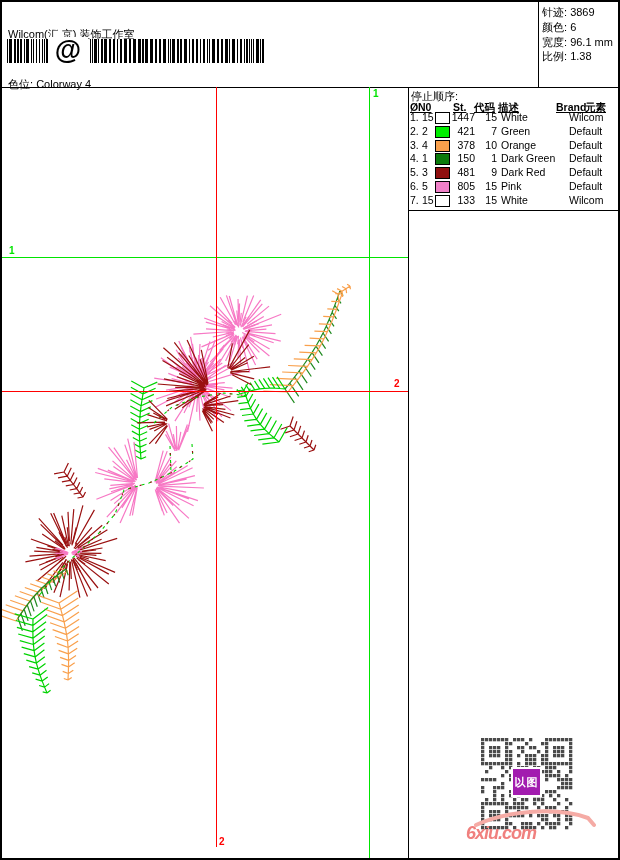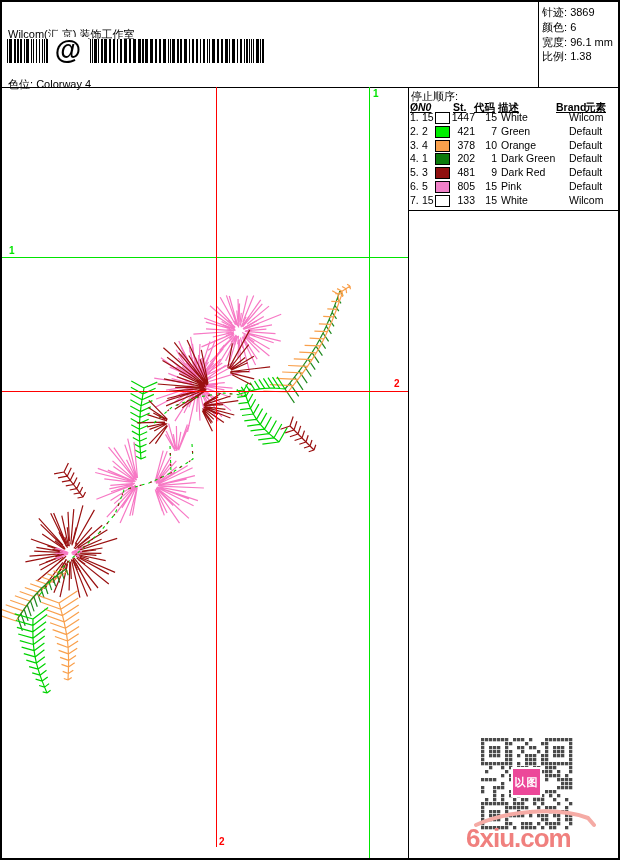--- a/index.html
+++ b/index.html
@@ -25,21 +25,21 @@
   .c-sw{left:26px;top:1px!important;width:13px;height:10px;border:1px solid #000;}
   .c-st{left:40px;width:26px;text-align:right;}
   .c-cd{left:68px;width:20px;text-align:right;}
   .c-de{left:92px;} .c-br{left:148px;margin-left:12px;}
   .rlab{position:absolute;font-size:10px;font-weight:bold;z-index:4;line-height:10px;}
   #design{position:absolute;left:0;top:85px;z-index:1;}
   #qr{position:absolute;left:479px;top:736px;width:92px;height:92px;z-index:1;}
   .qrlogo{position:absolute;left:30px;top:29px;width:31px;height:30px;border:2px solid #fff;box-sizing:border-box;
           display:flex;align-items:center;justify-content:center;font-size:11px;font-weight:bold;color:#fff;
           letter-spacing:1px;z-index:2;}
-  .wm{position:absolute;left:464px;top:821px;font-size:26px;font-weight:bold;
+  .wm{position:absolute;left:464px;top:821px;font-size:18px;font-weight:bold;font-style:italic;
       letter-spacing:-1px;z-index:3;white-space:nowrap;text-align:center;}
   .swoosh{position:absolute;left:468px;top:803px;z-index:3;}
 </style>
 </head>
 <body>
 
 <div class="page">
 
   <div class="abs subtitle">Wilcom(汇 京) 装饰工作室</div>
   <div class="abs bc" id="barcode"><i style="width: 1px; margin-right: 1px;"></i><i style="width: 3px; margin-right: 2px;"></i><i style="width: 2px; margin-right: 1px;"></i><i style="width: 2px; margin-right: 1px;"></i><i style="width: 2px; margin-right: 2px;"></i><i style="width: 1px; margin-right: 1px;"></i><i style="width: 3px; margin-right: 2px;"></i><i style="width: 1px; margin-right: 1px;"></i><i style="width: 1px; margin-right: 2px;"></i><i style="width: 1px; margin-right: 2px;"></i><i style="width: 1px; margin-right: 2px;"></i><i style="width: 1px; margin-right: 1px;"></i><i style="width: 1px; margin-right: 1px;"></i><i style="width: 2px; margin-right: 2px;"></i><i style="width: 1px; margin-right: 2px;"></i><i style="width: 2px; margin-right: 2px;"></i><i style="width: 3px; margin-right: 2px;"></i><i style="width: 2px; margin-right: 2px;"></i><i style="width: 3px; margin-right: 1px;"></i><i style="width: 1px; margin-right: 1px;"></i><i style="width: 2px; margin-right: 1px;"></i><i style="width: 1px; margin-right: 2px;"></i><i style="width: 2px; margin-right: 1px;"></i><i style="width: 2px; margin-right: 2px;"></i><i style="width: 3px; margin-right: 2px;"></i><i style="width: 1px; margin-right: 1px;"></i><i style="width: 1px; margin-right: 1px;"></i><i style="width: 3px; margin-right: 1px;"></i><i style="width: 1px; margin-right: 2px;"></i><i style="width: 2px; margin-right: 1px;"></i><i style="width: 3px; margin-right: 2px;"></i><i style="width: 2px; margin-right: 2px;"></i><i style="width: 2px; margin-right: 2px;"></i><i style="width: 1px; margin-right: 2px;"></i><i style="width: 2px; margin-right: 2px;"></i><i style="width: 3px; margin-right: 2px;"></i><i style="width: 2px; margin-right: 2px;"></i><i style="width: 3px; margin-right: 2px;"></i><i style="width: 3px; margin-right: 1px;"></i><i style="width: 2px; margin-right: 1px;"></i><i style="width: 3px; margin-right: 2px;"></i><i style="width: 3px; margin-right: 2px;"></i><i style="width: 2px; margin-right: 2px;"></i><i style="width: 2px; margin-right: 2px;"></i><i style="width: 3px; margin-right: 2px;"></i><i style="width: 1px; margin-right: 1px;"></i><i style="width: 1px; margin-right: 1px;"></i><i style="width: 3px; margin-right: 2px;"></i><i style="width: 2px; margin-right: 1px;"></i><i style="width: 2px; margin-right: 2px;"></i><i style="width: 3px; margin-right: 2px;"></i><i style="width: 1px; margin-right: 2px;"></i><i style="width: 2px; margin-right: 2px;"></i><i style="width: 2px; margin-right: 2px;"></i><i style="width: 1px; margin-right: 2px;"></i><i style="width: 2px; margin-right: 2px;"></i><i style="width: 1px; margin-right: 1px;"></i><i style="width: 1px; margin-right: 2px;"></i><i style="width: 3px; margin-right: 2px;"></i><i style="width: 2px; margin-right: 2px;"></i><i style="width: 2px; margin-right: 2px;"></i><i style="width: 3px; margin-right: 1px;"></i><i style="width: 1px; margin-right: 2px;"></i><i style="width: 3px; margin-right: 2px;"></i><i style="width: 1px; margin-right: 2px;"></i><i style="width: 2px; margin-right: 2px;"></i><i style="width: 1px; margin-right: 1px;"></i><i style="width: 2px; margin-right: 1px;"></i><i style="width: 1px; margin-right: 1px;"></i><i style="width: 1px; margin-right: 1px;"></i><i style="width: 1px; margin-right: 2px;"></i><i style="width: 3px; margin-right: 1px;"></i><i style="width: 1px; margin-right: 1px;"></i><i style="width: 2px; margin-right: 2px;"></i></div>
@@ -56,21 +56,21 @@
     <div><span>比例:</span> <b>1.38</b></div>
   </div>
 
   <div class="ln" style="left:0;top:85px;width:616px;height:1px;"></div>
   <div class="ln" style="left:536px;top:0;width:1px;height:85px;"></div>
   <div class="ln" style="left:406px;top:85px;width:1px;height:771px;"></div>
   <div class="ln" style="left:406px;top:208px;width:210px;height:1px;"></div>
 
   <div class="abs heading">停止顺序:</div>
   <span class="th" style="left:408px;">Ø</span>
-  <span class="th" style="left:416px;font-style:italic;">N0</span>
+  <span class="th" style="left:416px;">N0</span>
   <span class="th" style="left:451px;">St.</span>
   <span class="th" style="left:472px;">代码</span>
   <span class="th" style="left:496px;">描述</span>
   <span class="th" style="left:554px;">Brand</span>
   <span class="th" style="left:583px;">元素</span>
   <div id="rows">
       <div class="trow" style="top: 109px;">
         <span class="c-i">1.</span>
         <span class="c-n">15</span>
         <span class="c-sw" style="background:#ffffff"></span>
@@ -94,21 +94,21 @@
         <span class="c-sw" style="background:#f9a04c"></span>
         <span class="c-st">378</span>
         <span class="c-cd">10</span>
         <span class="c-de">Orange</span>
         <span class="c-br">Default</span>
       </div>
       <div class="trow" style="top: 150.4px;">
         <span class="c-i">4.</span>
         <span class="c-n">1</span>
         <span class="c-sw" style="background:#0b7a0b"></span>
-        <span class="c-st">202</span>
+        <span class="c-st">150</span>
         <span class="c-cd">1</span>
         <span class="c-de">Dark Green</span>
         <span class="c-br">Default</span>
       </div>
       <div class="trow" style="top: 164.2px;">
         <span class="c-i">5.</span>
         <span class="c-n">3</span>
         <span class="c-sw" style="background:#8f0f0f"></span>
         <span class="c-st">481</span>
         <span class="c-cd">9</span>
@@ -464,20 +464,20 @@
         <rect x="32" y="88" width="3.3" height="3.3"></rect>
         <rect x="40" y="88" width="3.3" height="3.3"></rect>
         <rect x="44" y="88" width="3.3" height="3.3"></rect>
         <rect x="48" y="88" width="3.3" height="3.3"></rect>
         <rect x="52" y="88" width="3.3" height="3.3"></rect>
         <rect x="60" y="88" width="3.3" height="3.3"></rect>
         <rect x="68" y="88" width="3.3" height="3.3"></rect>
         <rect x="72" y="88" width="3.3" height="3.3"></rect>
         <rect x="84" y="88" width="3.3" height="3.3"></rect>
       </svg>
-    <div class="qrlogo" style="background: #ec4899;">以图</div>
+    <div class="qrlogo" style="background: #a21caf;">以图</div>
   </div>
   <svg class="swoosh" width="132" height="28" viewBox="0 0 132 28">
     <path d="M6,20 C38,5 88,2 118,13 l6,7" fill="none" stroke-width="4" stroke-linecap="round" stroke="#f5aba5"></path>
   </svg>
   <div class="wm" style="color: rgb(240, 128, 126);">6xiu.com</div>
 
 </div>
 
 </body></html>

